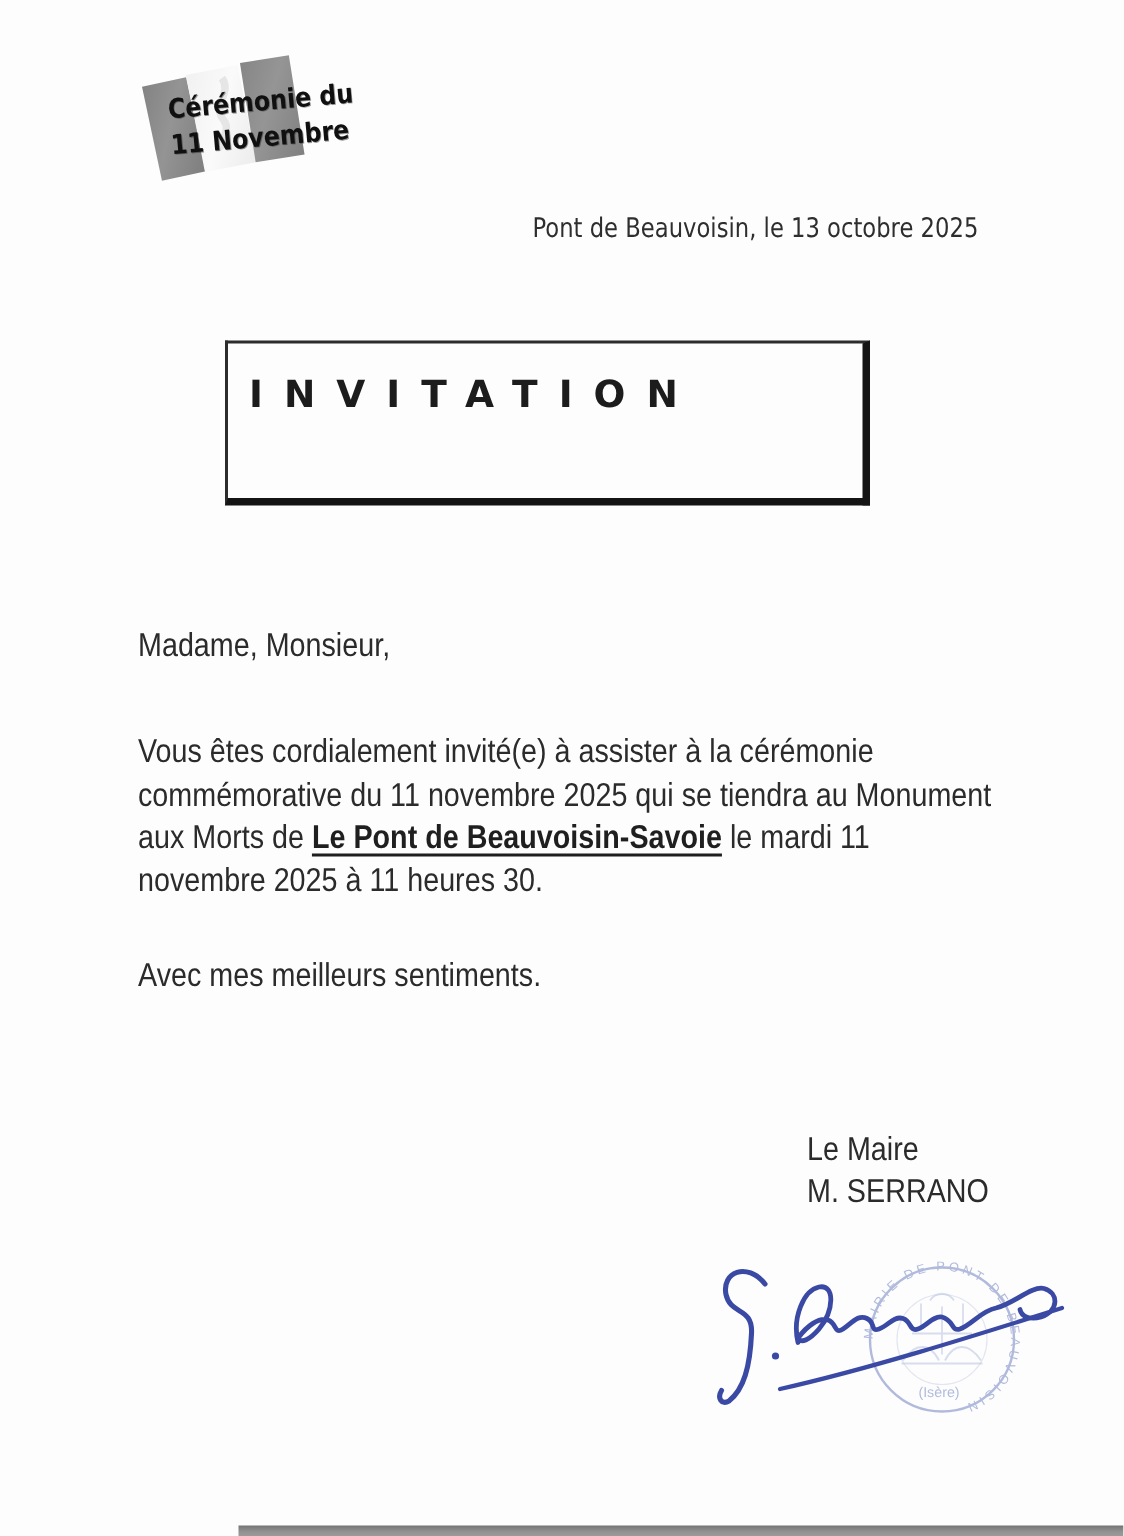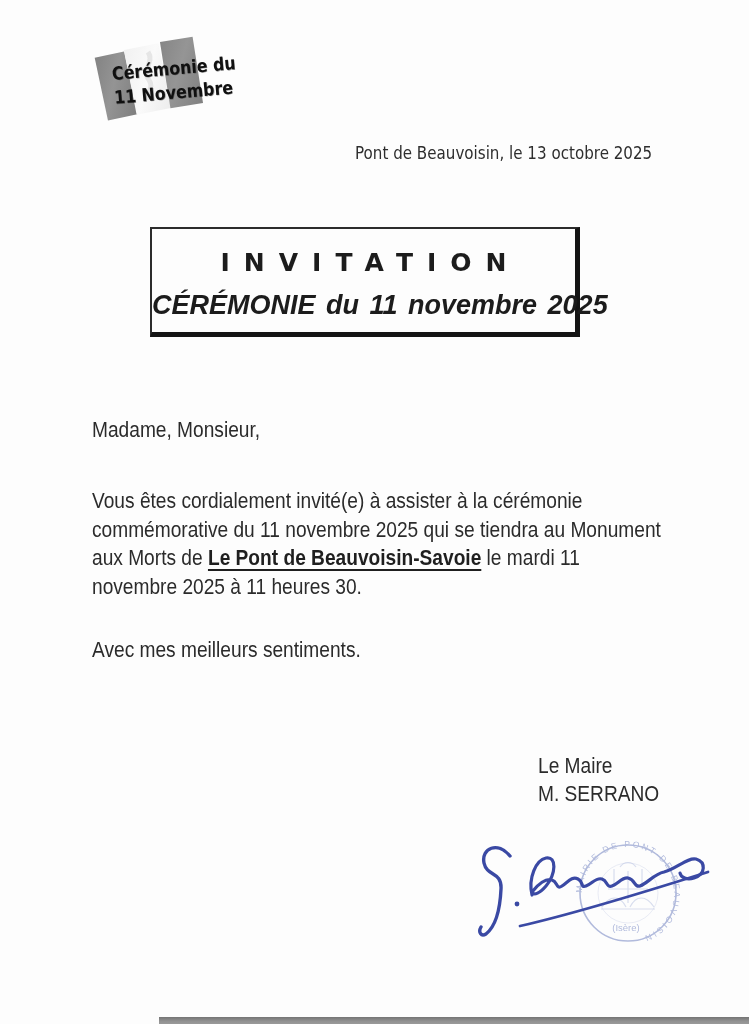--- a/index.html
+++ b/index.html
@@ -41,21 +41,21 @@
   }
 
   
   .inv-box {
     left:150px; top:227px; width:430px; height:110px;
     border-top:2px solid #2c2c2c; border-left:2px solid #2c2c2c;
     border-right:5px solid #141414; border-bottom:5px solid #141414;
     background:transparent;
   }
   .inv-title {
-    margin-top:19px; text-align:center;
+    margin-top:19px; 
     font-family:"DejaVu Sans", sans-serif;
     font-weight:bold; font-size:25px; color:#1c1c1c;
     letter-spacing:14px; text-indent:14px;
     white-space:nowrap;
   }
   .inv-sub {
     margin-top:13px; text-align:center;
     font-family:"Liberation Sans", sans-serif;
     font-weight:bold; font-style:italic; font-size:27px; color:#1c1c1c;
     word-spacing:3px; white-space:nowrap;
@@ -102,21 +102,20 @@
   <div class="logo-text">
     <div>Cérémonie du</div>
     <div>11 Novembre</div>
   </div>
 </div>
 
 <div class="abs date-line">Pont de Beauvoisin, le 13 octobre 2025</div>
 
 <div class="abs inv-box">
   <div class="inv-title">INVITATION</div>
-  <div class="inv-sub">CÉRÉMONIE du 11 novembre 2025</div>
 </div>
 
 <div class="abs body-text salutation">Madame, Monsieur,</div>
 
 <div class="abs body-text paragraph">
   <div>Vous êtes cordialement invité(e) à assister à la cérémonie</div>
   <div>commémorative du 11 novembre 2025 qui se tiendra au Monument</div>
   <div><span>aux Morts de </span><span class="bold-u">Le Pont de Beauvoisin-Savoie</span><span> le mardi 11</span></div>
   <div>novembre 2025 à 11 heures 30.</div>
 </div>

